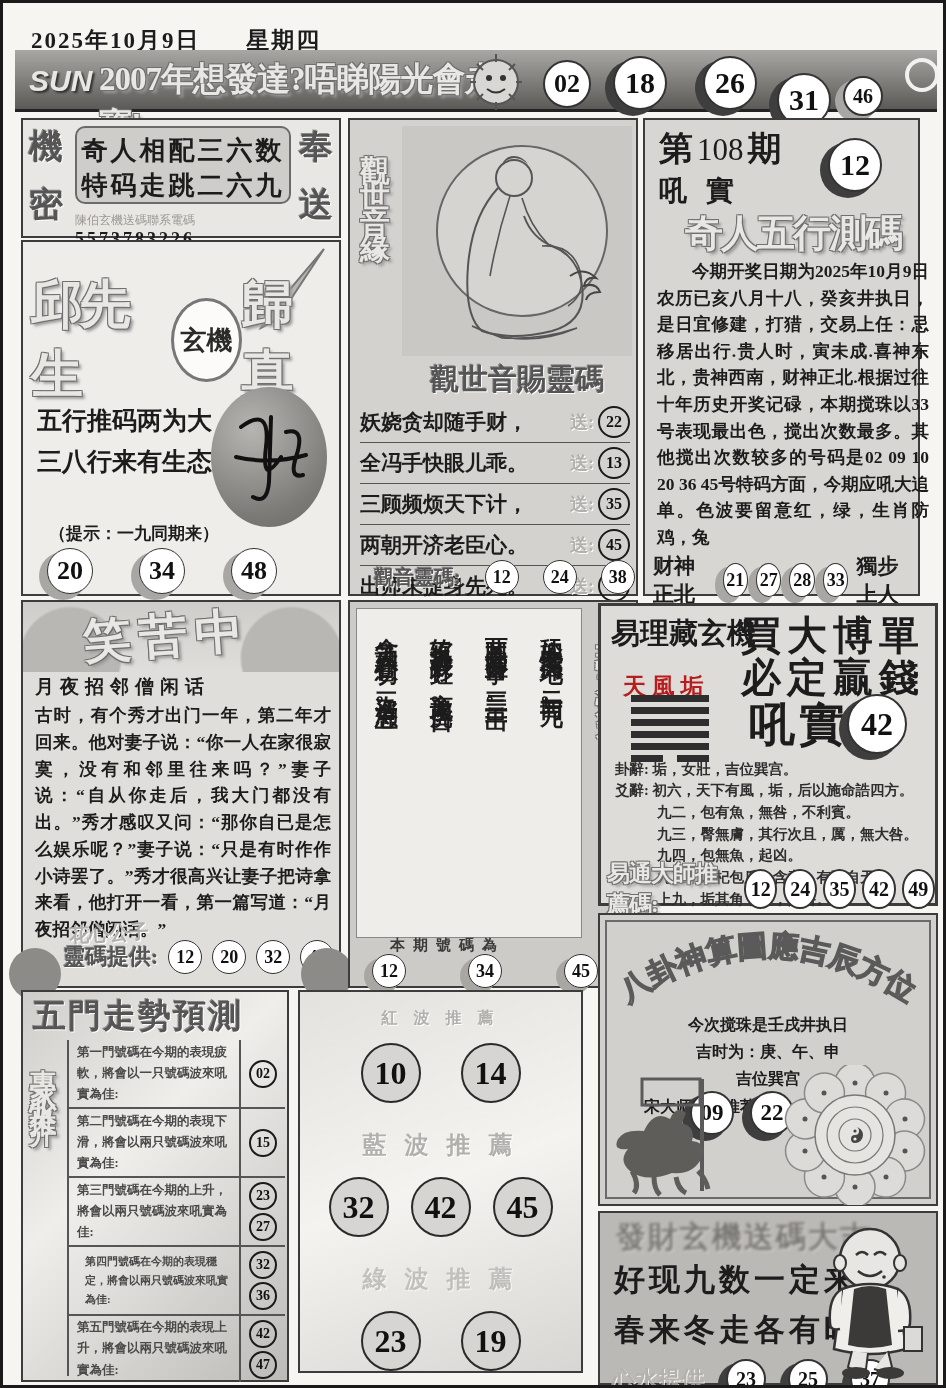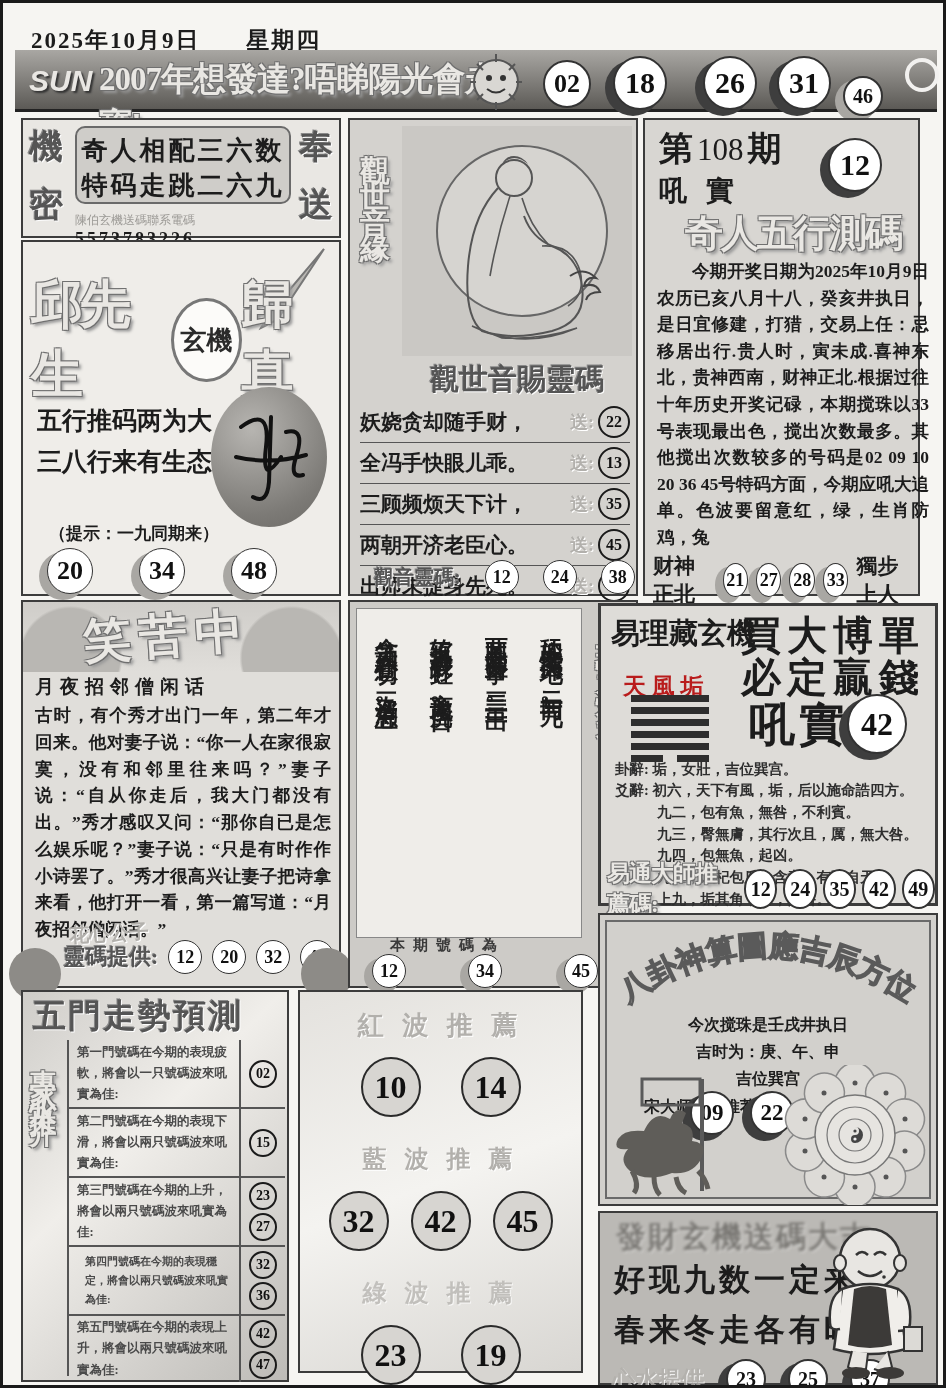--- a/index.html
+++ b/index.html
@@ -57,21 +57,21 @@
           <line x1="10" y1="48" x2="16" y2="42"></line>
           <line x1="48" y1="48" x2="42" y2="42"></line>
         </g>
       <circle cx="22" cy="26" r="3" fill="#333"></circle>
         <circle cx="36" cy="26" r="3" fill="#333"></circle>
       <path d="M20,37 Q29,44 38,37" fill="none" stroke="#333" stroke-width="2"></path>
     </svg>
     <span class="ball s44" style="position:absolute;left:528px;top:10px;border-width:2px;">02</span>
     <span class="ball s50 b-dark" style="position:absolute;left:598px;top:6px;border-width:2px;">18</span>
     <span class="ball s50 b-dark" style="position:absolute;left:688px;top:6px;border-width:2px;">26</span>
-    <span class="ball s50 b-dark" style="position:absolute;left:762px;top:6px;border-width:2px;">31</span>
+    <span class="ball s50 b-dark" style="position:absolute;left:762px;top:23px;border-width:2px;">31</span>
     <span class="ball s36 b-gray" style="position:absolute;left:828px;top:26px;border-width:2px;">46</span>
     <span class="abs" style="left:890px;top:8px;width:34px;height:34px;border-radius:50%;border:4px solid #f2f1ef;"></span>
   </div>
 
   <div class="box" style="left:18px;top:115px;width:320px;height:120px;background:#e9e7e3;">
     <span class="abs engrave" style="left:6px;top:4px;font-size:34px;font-weight:700;">機</span>
     <span class="abs engrave" style="left:6px;top:62px;font-size:34px;font-weight:700;">密</span>
     <span class="abs engrave" style="right:6px;top:4px;font-size:34px;font-weight:700;">奉</span>
     <span class="abs engrave" style="right:6px;top:62px;font-size:34px;font-weight:700;">送</span>
     <div class="abs" style="left:52px;top:6px;width:216px;height:78px;border:2px solid #6a6a6a;border-radius:10px;background:#cfcdc9;text-align:center;padding-top:5px;">
@@ -227,21 +227,21 @@
     <div class="abs" style="left:40px;top:334px;font-size:15px;font-weight:700;letter-spacing:8px;color:#3a3a3a;">本期號碼為</div>
     <div class="abs" style="left:22px;top:352px;display:flex;gap:62px;">
       <span class="ball s32 b-gray">12</span>
       <span class="ball s32 b-gray">34</span>
       <span class="ball s32 b-gray">45</span>
     </div>
   </div>
 
   <div class="box" style="left:295px;top:987px;width:285px;height:383px;background:linear-gradient(160deg,#e4e2de,#f4f3f0 50%,#d8d6d2);">
     <div style="text-align:center;padding-top:16px;">
-      <div class="faint" style="font-size:26px;font-weight:700;letter-spacing:6px;">紅 波 推 薦</div>
+      <div class="faint" style="font-size:16px;font-weight:700;letter-spacing:6px;">紅 波 推 薦</div>
       <div style="margin-top:14px;display:flex;justify-content:center;gap:40px;">
         <span class="ball grayfill s56">10</span>
         <span class="ball grayfill s56">14</span>
       </div>
     </div>
     <div style="text-align:center;padding-top:26px;">
       <div class="faint" style="font-size:24px;font-weight:700;letter-spacing:6px;">藍 波 推 薦</div>
       <div style="margin-top:16px;display:flex;justify-content:center;gap:22px;">
         <span class="ball grayfill s56">32</span>
         <span class="ball grayfill s56">42</span>

